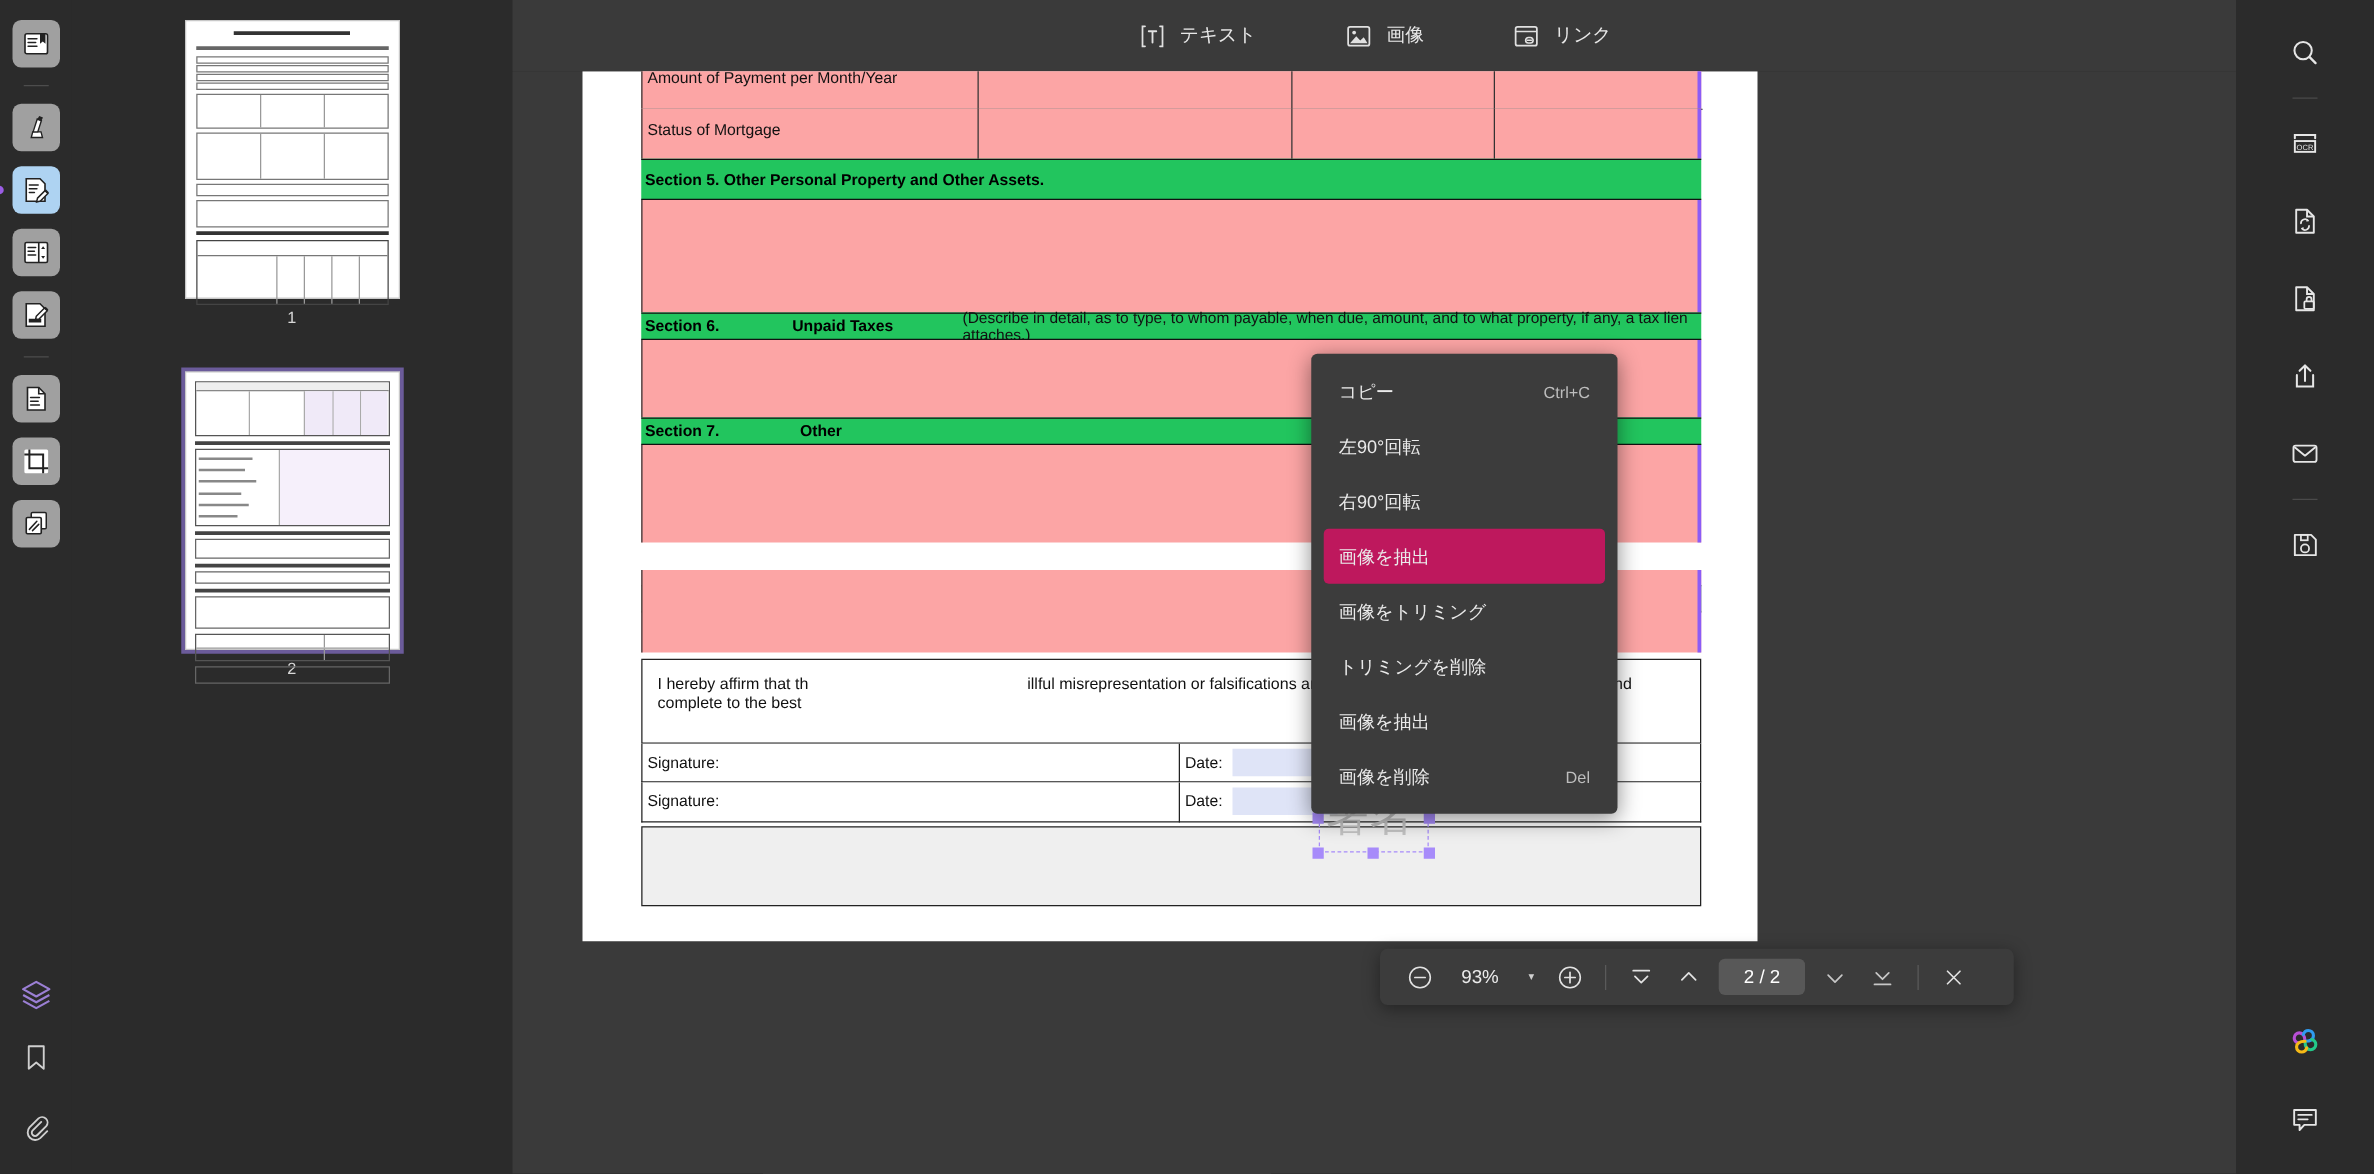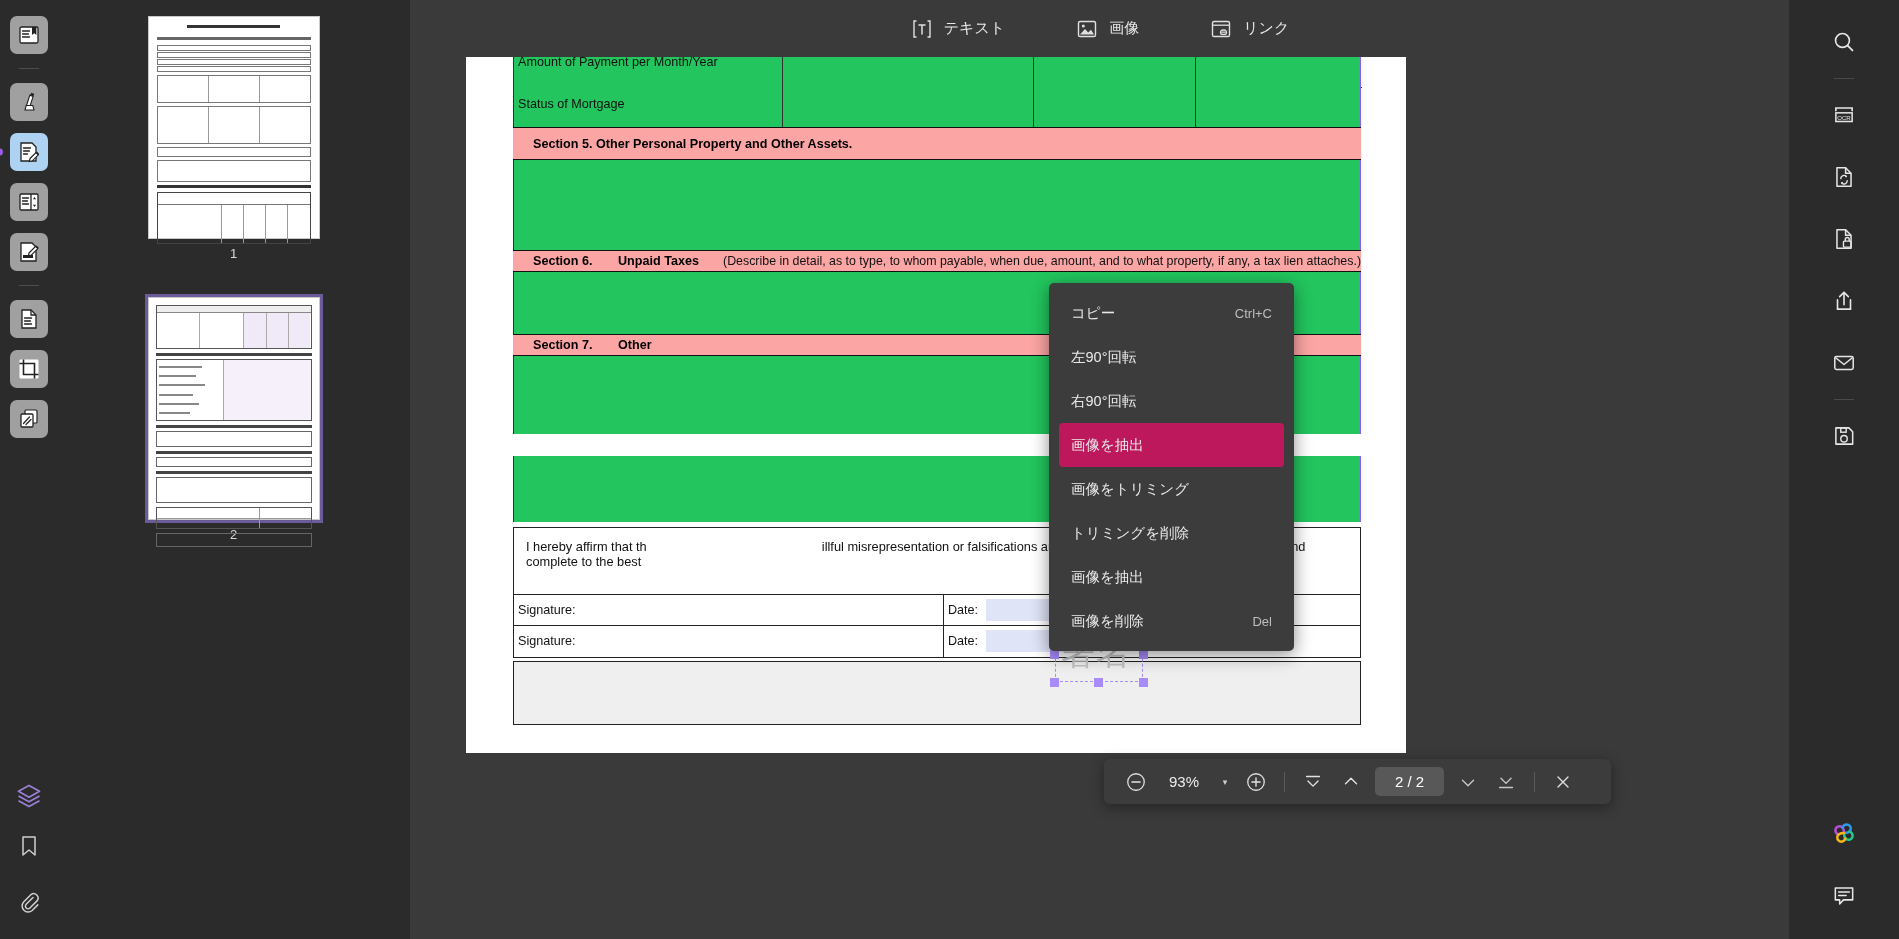--- a/index.html
+++ b/index.html
@@ -66,25 +66,25 @@
     position: absolute; left: 410px; top: 57px; width: 1379px; height: 882px;
     background: #3a3a3a; overflow: hidden;
   }
   #page {
     position: absolute; left: 56px; top: 0px; width: 940px; height: 696px;
     background: #ffffff;
   }
   
   .frow { position: absolute; left: 47px; }
   .hdr {
-    background: #fca5a5; border-top: 1.4px solid #111; border-bottom: 1.4px solid #111;
+    background: #22c55e; border-top: 1.4px solid #111; border-bottom: 1.4px solid #111;
     font-weight: bold; font-size: 12.6px; color: #000; display: flex; align-items: center;
-    padding-left: 20px; font-family: "Liberation Sans", sans-serif;
-  }
-  .blue { background: #22c55e; border-left: 1px solid #333; border-right: 1px solid #8b5cf6; }
+    padding-left: 3px; font-family: "Liberation Sans", sans-serif; gap: 39px;
+  }
+  .blue { background: #fca5a5; border-left: 1px solid #333; border-right: 3px solid #8b5cf6; }
   .cellline { position: absolute; background: #333; }
   .plain-note { font-size: 12.4px; color: #111; font-weight: normal; }
 
   
   #ctx-menu {
     position: absolute; left: 639px; top: 226px; width: 245px;
     background: #3c3c3c; border-radius: 5px; padding: 8px 0;
     box-shadow: 0 4px 18px rgba(0,0,0,.45); z-index: 60;
   }
   .ctx-item {

